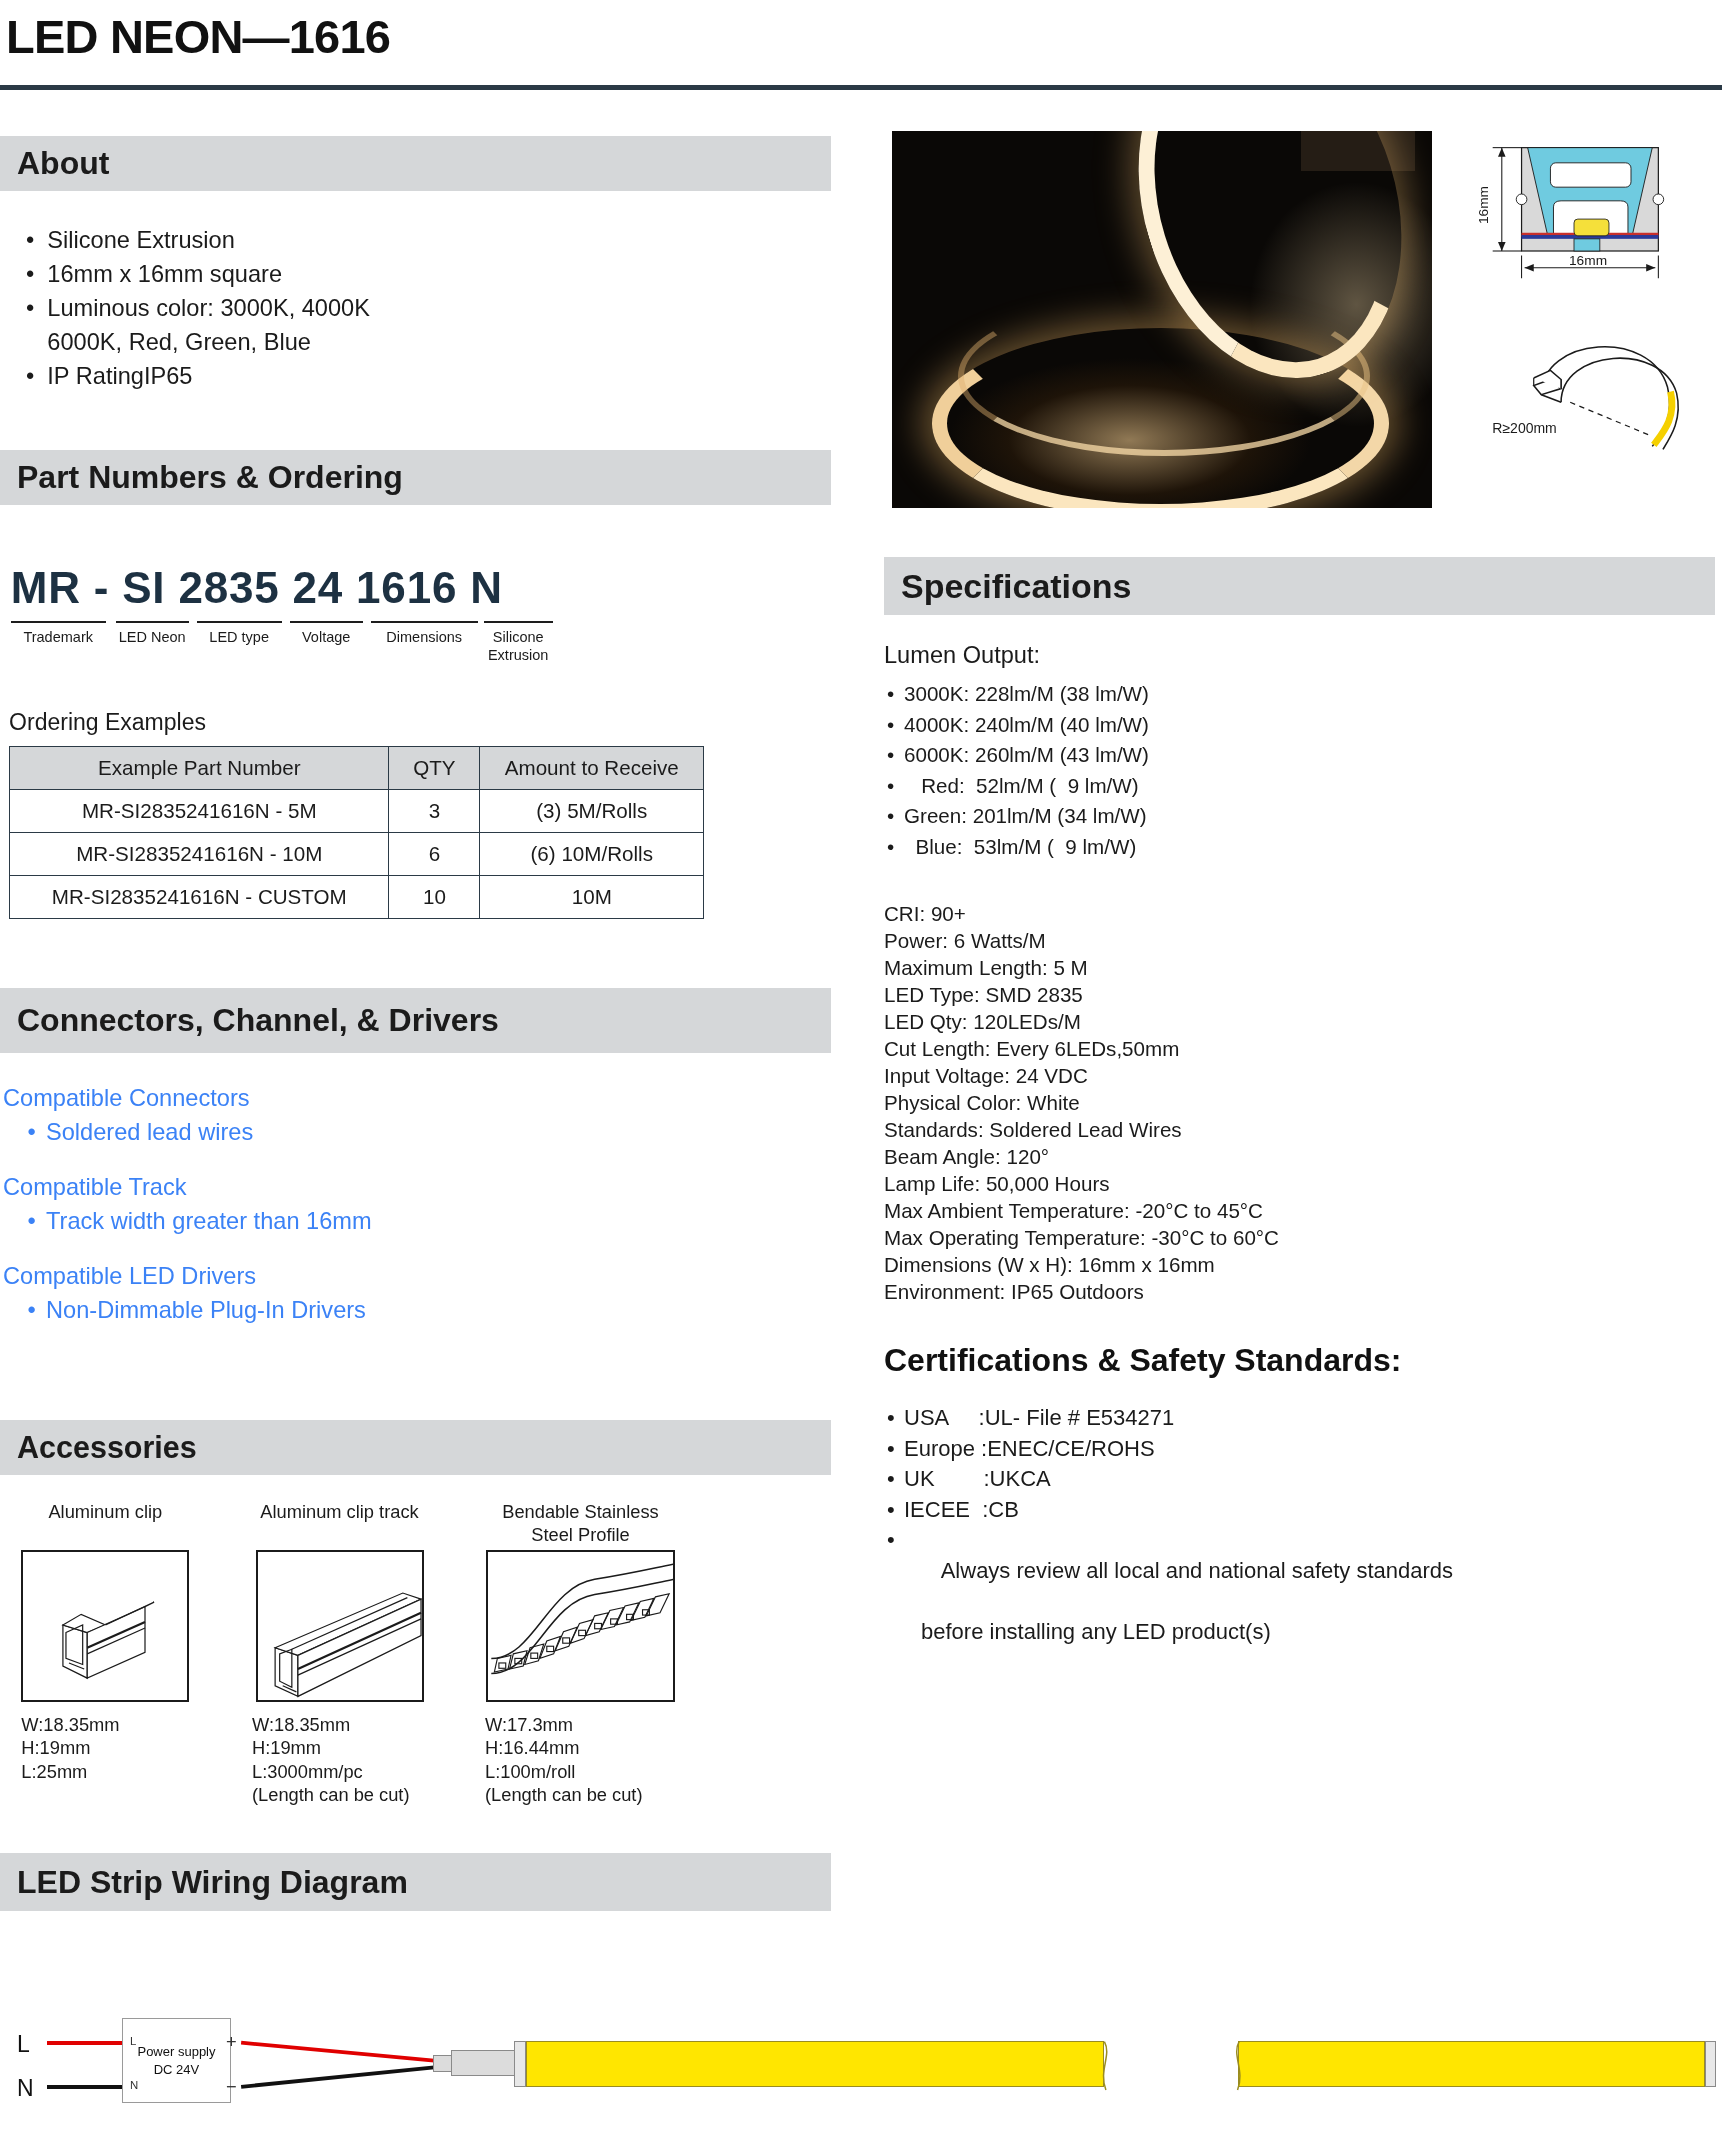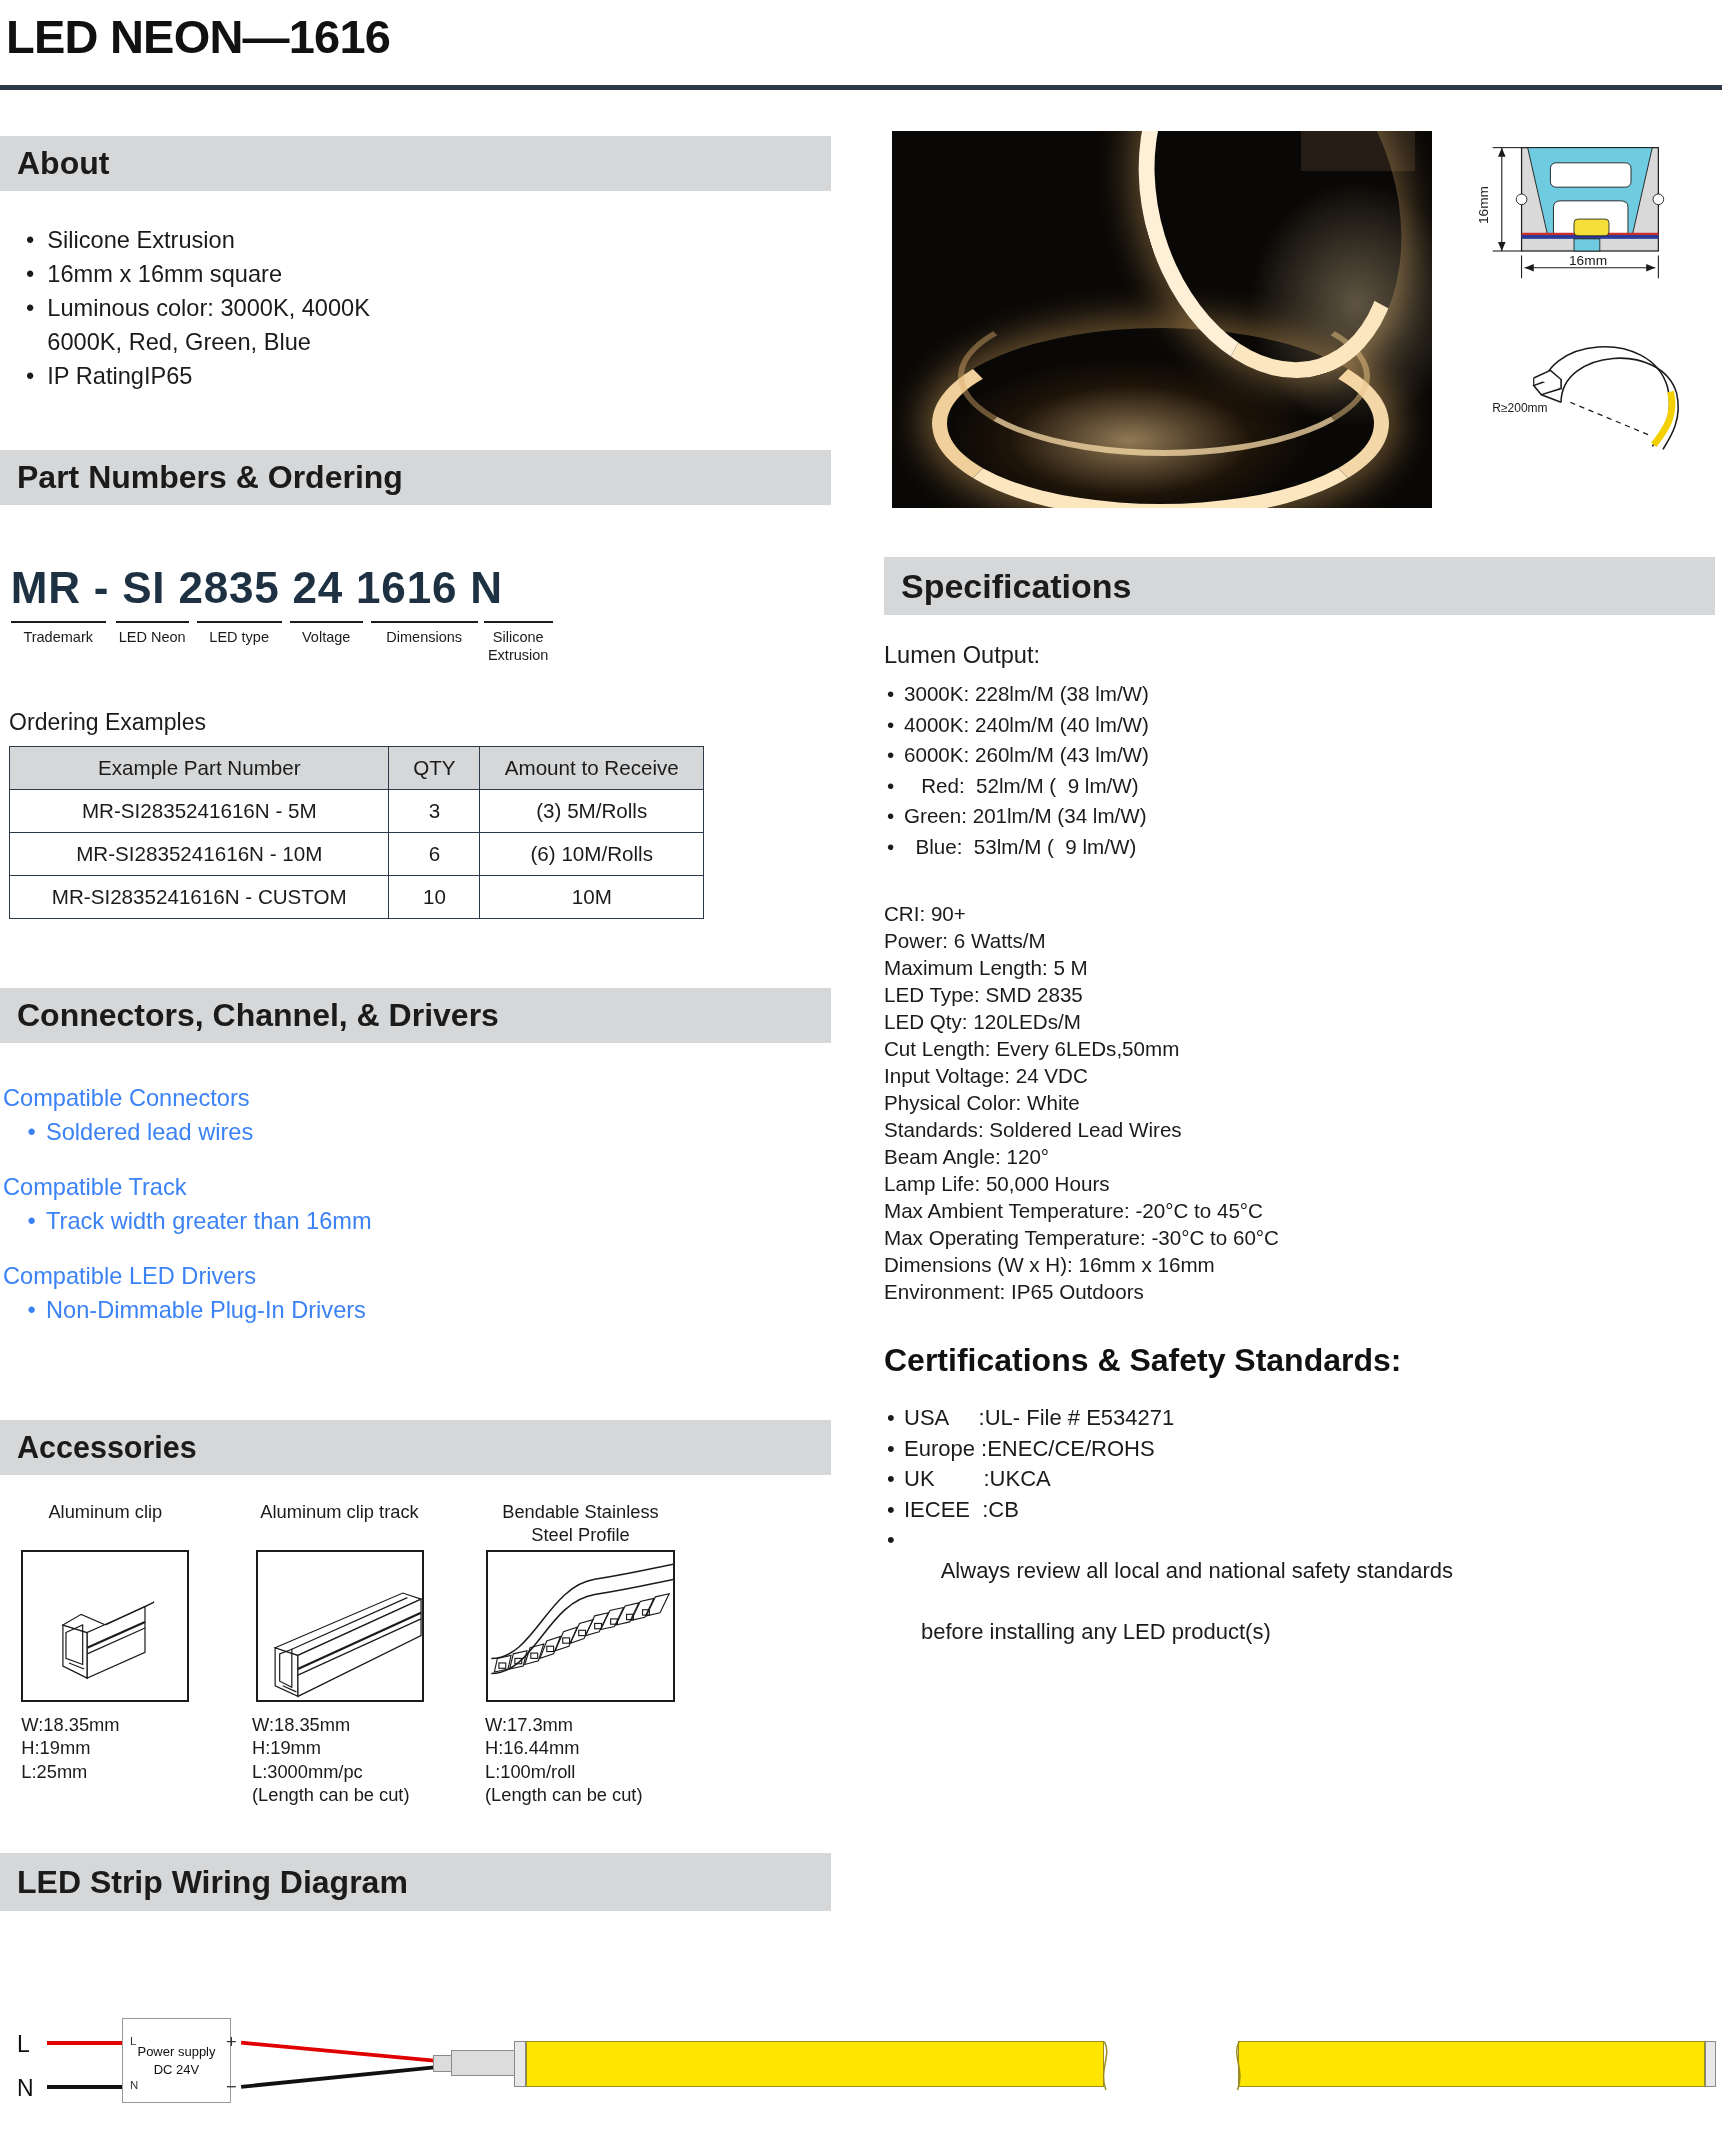--- a/index.html
+++ b/index.html
@@ -79,21 +79,21 @@
     font-size: 20.6px; color: #1b1b1b;
   }
   table.ord th, table.ord td {
     border: 1.5px solid #2b3a46; padding: 8.4px 10.7px; height: 43px;
   }
   table.ord thead th { background: #d5d7d9; font-weight: normal; }
   table.ord th.c1, table.ord td.c1 { text-align: center; width: 380px; }
   table.ord th.c2, table.ord td.c2 { text-align: center; width: 91px; }
   table.ord th.c3, table.ord td.c3 { text-align: center; width: 224px; }
 
-  #bar-conn { left: 0; top: 988px; width: 831px; height: 55px; }
+  #bar-conn { left: 0; top: 988px; width: 831px; height: 65px; }
   #bar-conn .bar-label { font-size: 32px; }
 
   .conn-group { position: absolute; left: 3px; font-size: 23.6px; color: #3b82f6; }
   .conn-group .g-head { line-height: 34px; }
   .conn-group .g-item { padding-left: 43px; line-height: 34px; position: relative; }
   .conn-group .g-item::before { content: "•"; position: absolute; left: 24.4px; }
 
   #bar-acc { left: 0; top: 1420px; width: 831px; height: 55px; }
   #bar-acc .bar-label { font-size: 30.5px; }
 
@@ -153,21 +153,21 @@
   
   .xsec { position: absolute; left: 1471px; top: 137px; width: 244px; height: 152px; }
   .xsec-label-v {
     position: absolute; left: 4.6px; top: 49px;
     font-size: 13.7px; writing-mode: vertical-rl; transform: rotate(180deg); color: #1b1b1b;
   }
   .xsec-label-h {
     position: absolute; left: 98px; top: 116px; font-size: 13.7px; color: #1b1b1b;
   }
   .bend { position: absolute; left: 1471px; top: 305px; width: 244px; height: 152px; }
-  .bend-label { position: absolute; left: 21.3px; top: 96px; font-size: 12px; color: #1b1b1b; }
+  .bend-label { position: absolute; left: 21.3px; top: 115px; font-size: 14px; color: #1b1b1b; }
 
   #bar-spec { left: 884px; top: 557px; width: 831px; height: 58px; }
   #bar-spec .bar-label { font-size: 34px; }
 
   .lumen-head { position: absolute; left: 884px; top: 642px; font-size: 23.6px; color: #1b1b1b; }
   .lumen-list { position: absolute; left: 884px; top: 679px; width: 534px; }
   .lumen-list li {
     list-style: none; position: relative; padding-left: 20px;
     font-size: 20.6px; line-height: 30.5px; color: #1b1b1b; white-space: pre;
   }

